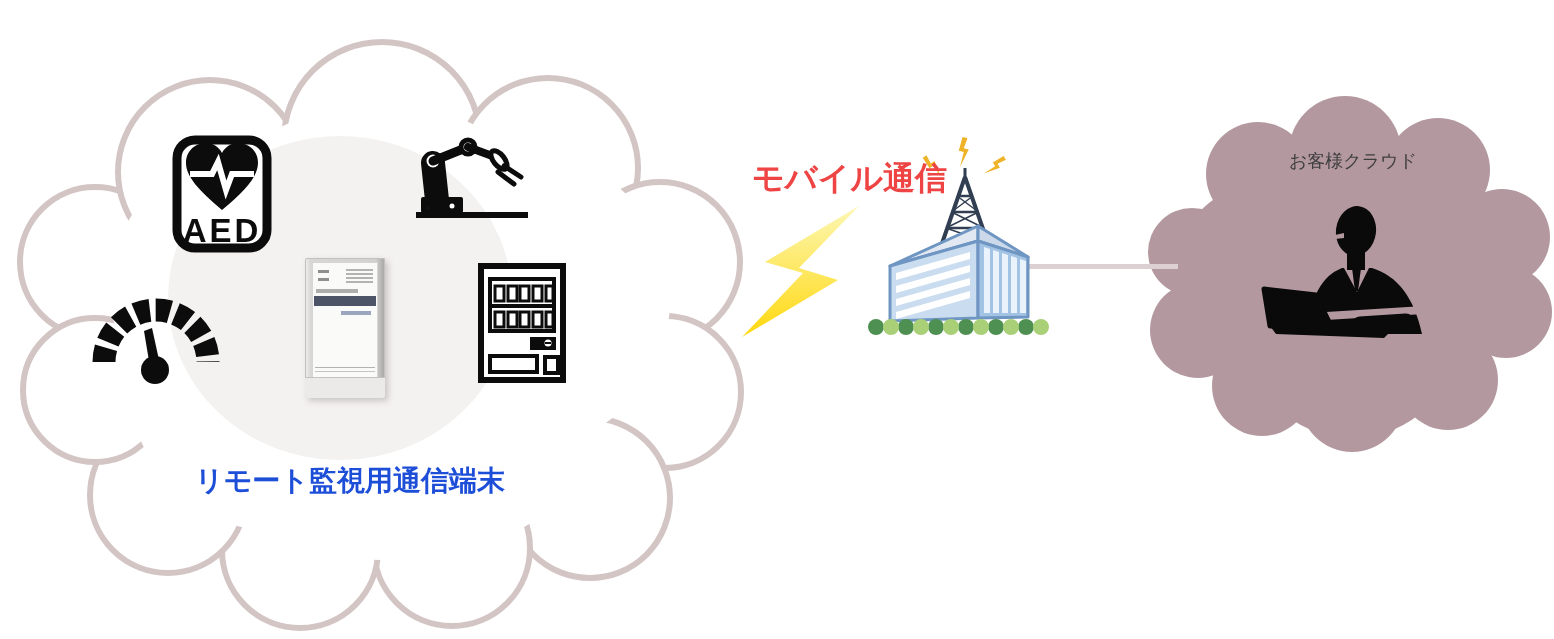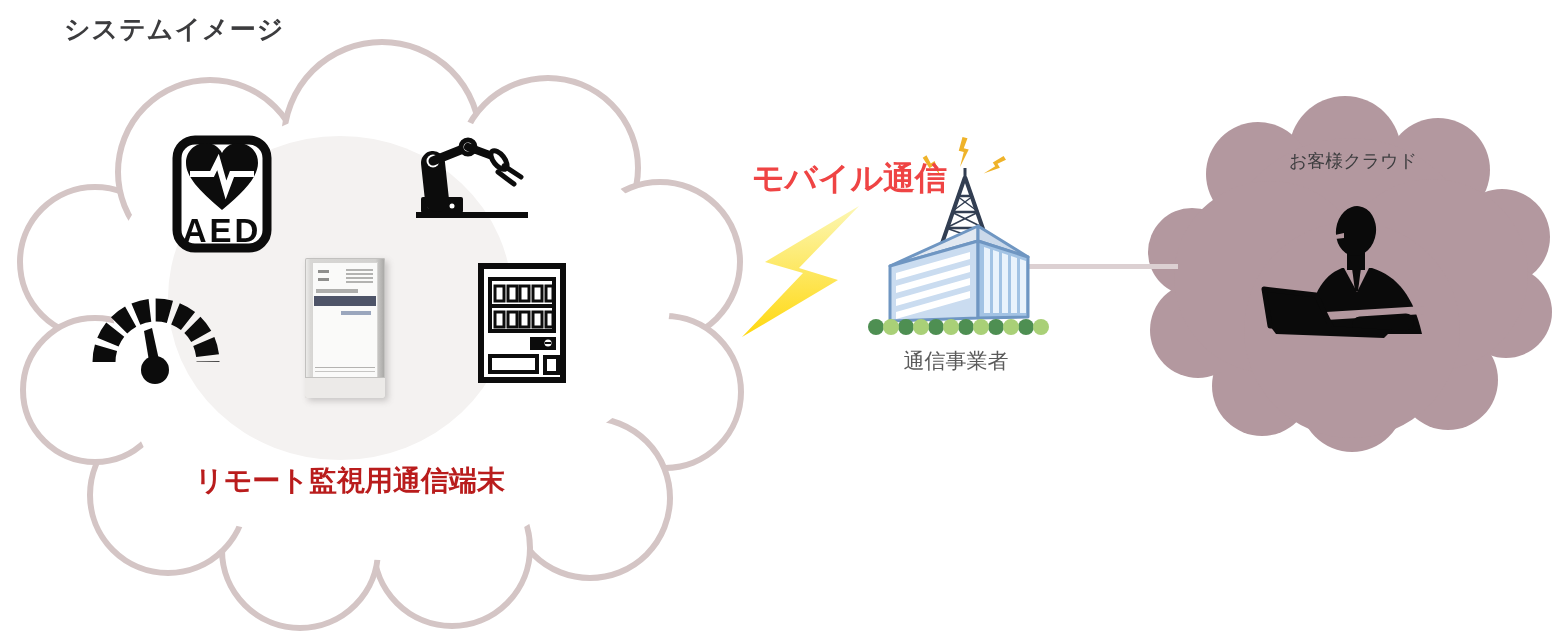--- a/index.html
+++ b/index.html
@@ -3,21 +3,21 @@
 <meta charset="utf-8">
 <style>
   html,body{margin:0;padding:0;background:#ffffff;}
   .canvas{
     position:relative;width:1554px;height:639px;overflow:hidden;background:#ffffff;
     font-family:"Liberation Sans","DejaVu Sans",sans-serif;
   }
   .canvas svg{position:absolute;left:0;top:0;}
   .label{position:absolute;white-space:nowrap;}
   .t-title{left:64px;top:12px;font-size:26px;font-weight:700;color:#3c3c3e;letter-spacing:1px;}
-  .t-cloud{left:185px;top:462px;width:330px;text-align:center;font-size:28px;font-weight:700;color:#b91c1c;white-space:nowrap;}
+  .t-cloud{left:185px;top:462px;width:330px;text-align:center;font-size:28px;font-weight:700;color:#1d4ed8;white-space:nowrap;}
   .t-mobile{left:752px;top:157px;font-size:32px;font-weight:700;color:#ef4444;}
   .t-carrier{left:878px;top:347px;width:156px;text-align:center;font-size:21px;font-weight:400;color:#5a5a5a;}
   .t-customer{left:1268px;top:149px;width:170px;text-align:center;font-size:18px;font-weight:400;color:#3d3d3f;}
 
   
   .device{position:absolute;left:305px;top:258px;width:80px;height:140px;border-radius:2px;
     background:linear-gradient(90deg,#f0f0ee 0%,#d8d7d5 7%,#d2d1cf 88%,#a6a5a3 100%);
     box-shadow:inset 0 0 0 1px #c2c1bf, 3px 3px 6px rgba(100,95,95,.3);}
   .dv-face{position:absolute;left:7px;top:4px;right:7px;bottom:20px;background:#fafaf9;border:1px solid #d6d5d3;}
   .dv-lbl1{position:absolute;left:5px;top:7px;width:11px;height:3px;background:#8f8f8d;}
@@ -218,19 +218,17 @@
     <div class="dv-txt"></div>
     <div class="dv-sub"></div>
     <div class="dv-band" style="background:#4e5468;"></div>
     <div class="dv-bt"></div>
     <div class="dv-line"></div>
     <div class="dv-line2"></div>
   </div>
   <div class="dv-bottom"></div>
 </div>
 
-<div class="label t-title">システムイメージ</div>
 <div class="label t-cloud">リモート監視用通信端末</div>
 <div class="label t-mobile">モバイル通信</div>
-<div class="label t-carrier">通信事業者</div>
 <div class="label t-customer">お客様クラウド</div>
 
 </div>
 
 </body></html>

